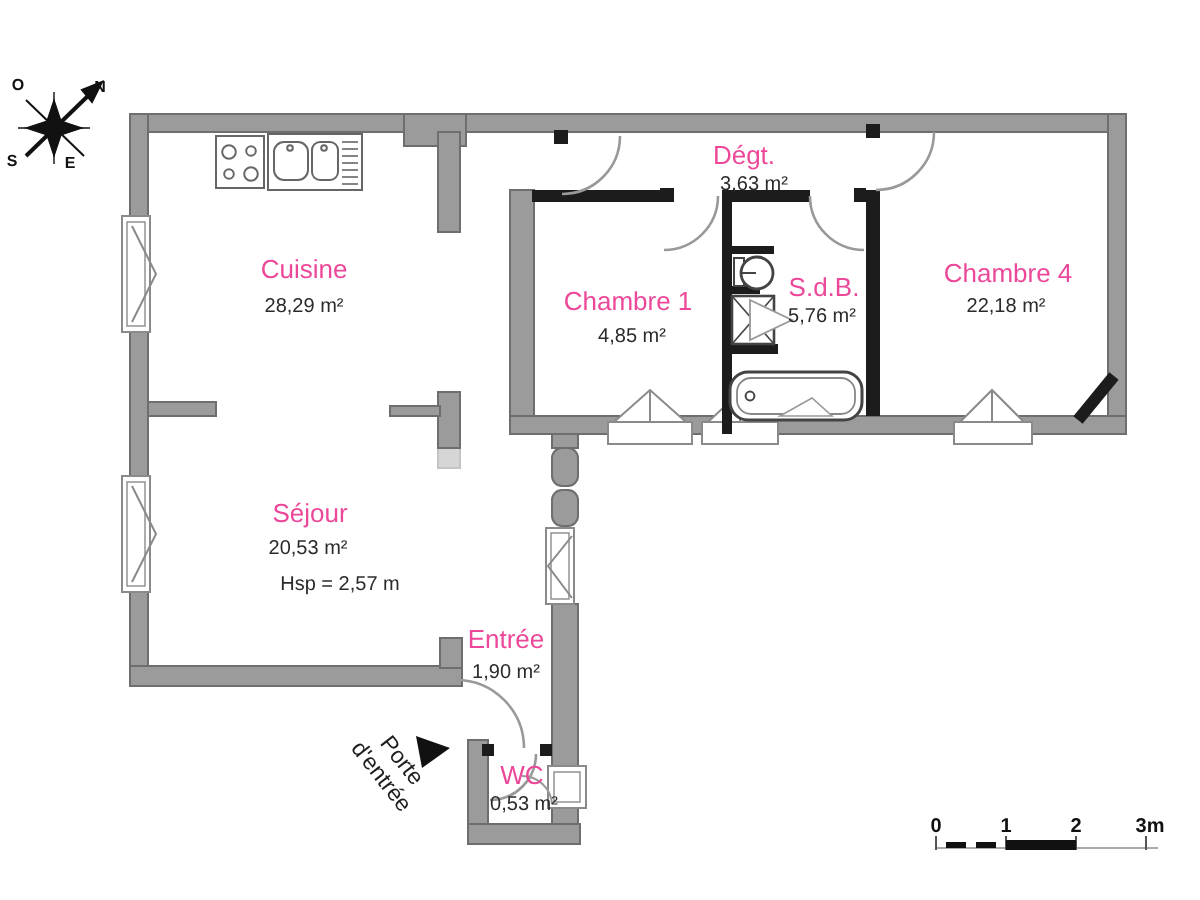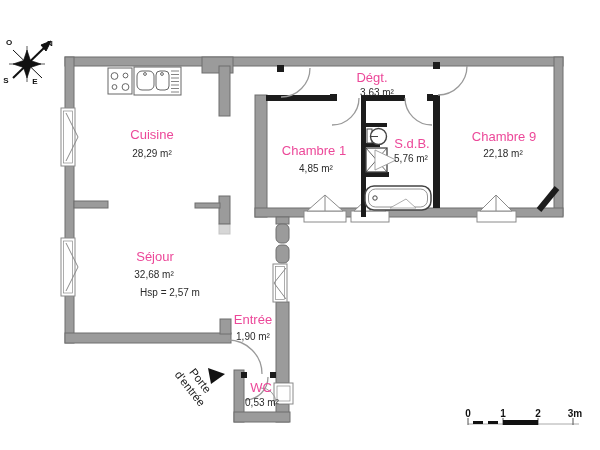--- a/index.html
+++ b/index.html
@@ -177,33 +177,33 @@
     <rect x="503" y="420" width="35" height="5" stroke="none"></rect>
     <rect x="473" y="421" width="10" height="3" stroke="none"></rect>
     <rect x="488" y="421" width="10" height="3" stroke="none"></rect>
   </g>
 </svg>
 
 <span class="lbl rn" style="left:152px;top:127px">Cuisine</span>
 <span class="lbl ra" style="left:152px;top:148px">28,29 m²</span>
 
 <span class="lbl rn" style="left:155px;top:249px">Séjour</span>
-<span class="lbl ra" style="left:154px;top:269px">32,68 m²</span>
+<span class="lbl ra" style="left:154px;top:269px">20,53 m²</span>
 <span class="lbl rx" style="left:154px;top:287px">Hsp = 2,57 m</span>
 
 <span class="lbl rn" style="left:314px;top:143px">Chambre 1</span>
 <span class="lbl ra" style="left:316px;top:163px">4,85 m²</span>
 
 <span class="lbl rn" style="left:372px;top:70px">Dégt.</span>
 <span class="lbl ra" style="left:377px;top:87px">3,63 m²</span>
 
 <span class="lbl rn" style="left:412px;top:136px">S.d.B.</span>
 <span class="lbl ra" style="left:411px;top:153px">5,76 m²</span>
 
-<span class="lbl rn" style="left:504px;top:129px">Chambre 9</span>
+<span class="lbl rn" style="left:504px;top:129px">Chambre 4</span>
 <span class="lbl ra" style="left:503px;top:148px">22,18 m²</span>
 
 <span class="lbl rn" style="left:253px;top:312px">Entrée</span>
 <span class="lbl ra" style="left:253px;top:331px">1,90 m²</span>
 
 <span class="lbl rn" style="left:261px;top:380px">WC</span>
 <span class="lbl ra" style="left:262px;top:397px">0,53 m²</span>
 
 <span class="porte">Porte d'entrée</span>
 

